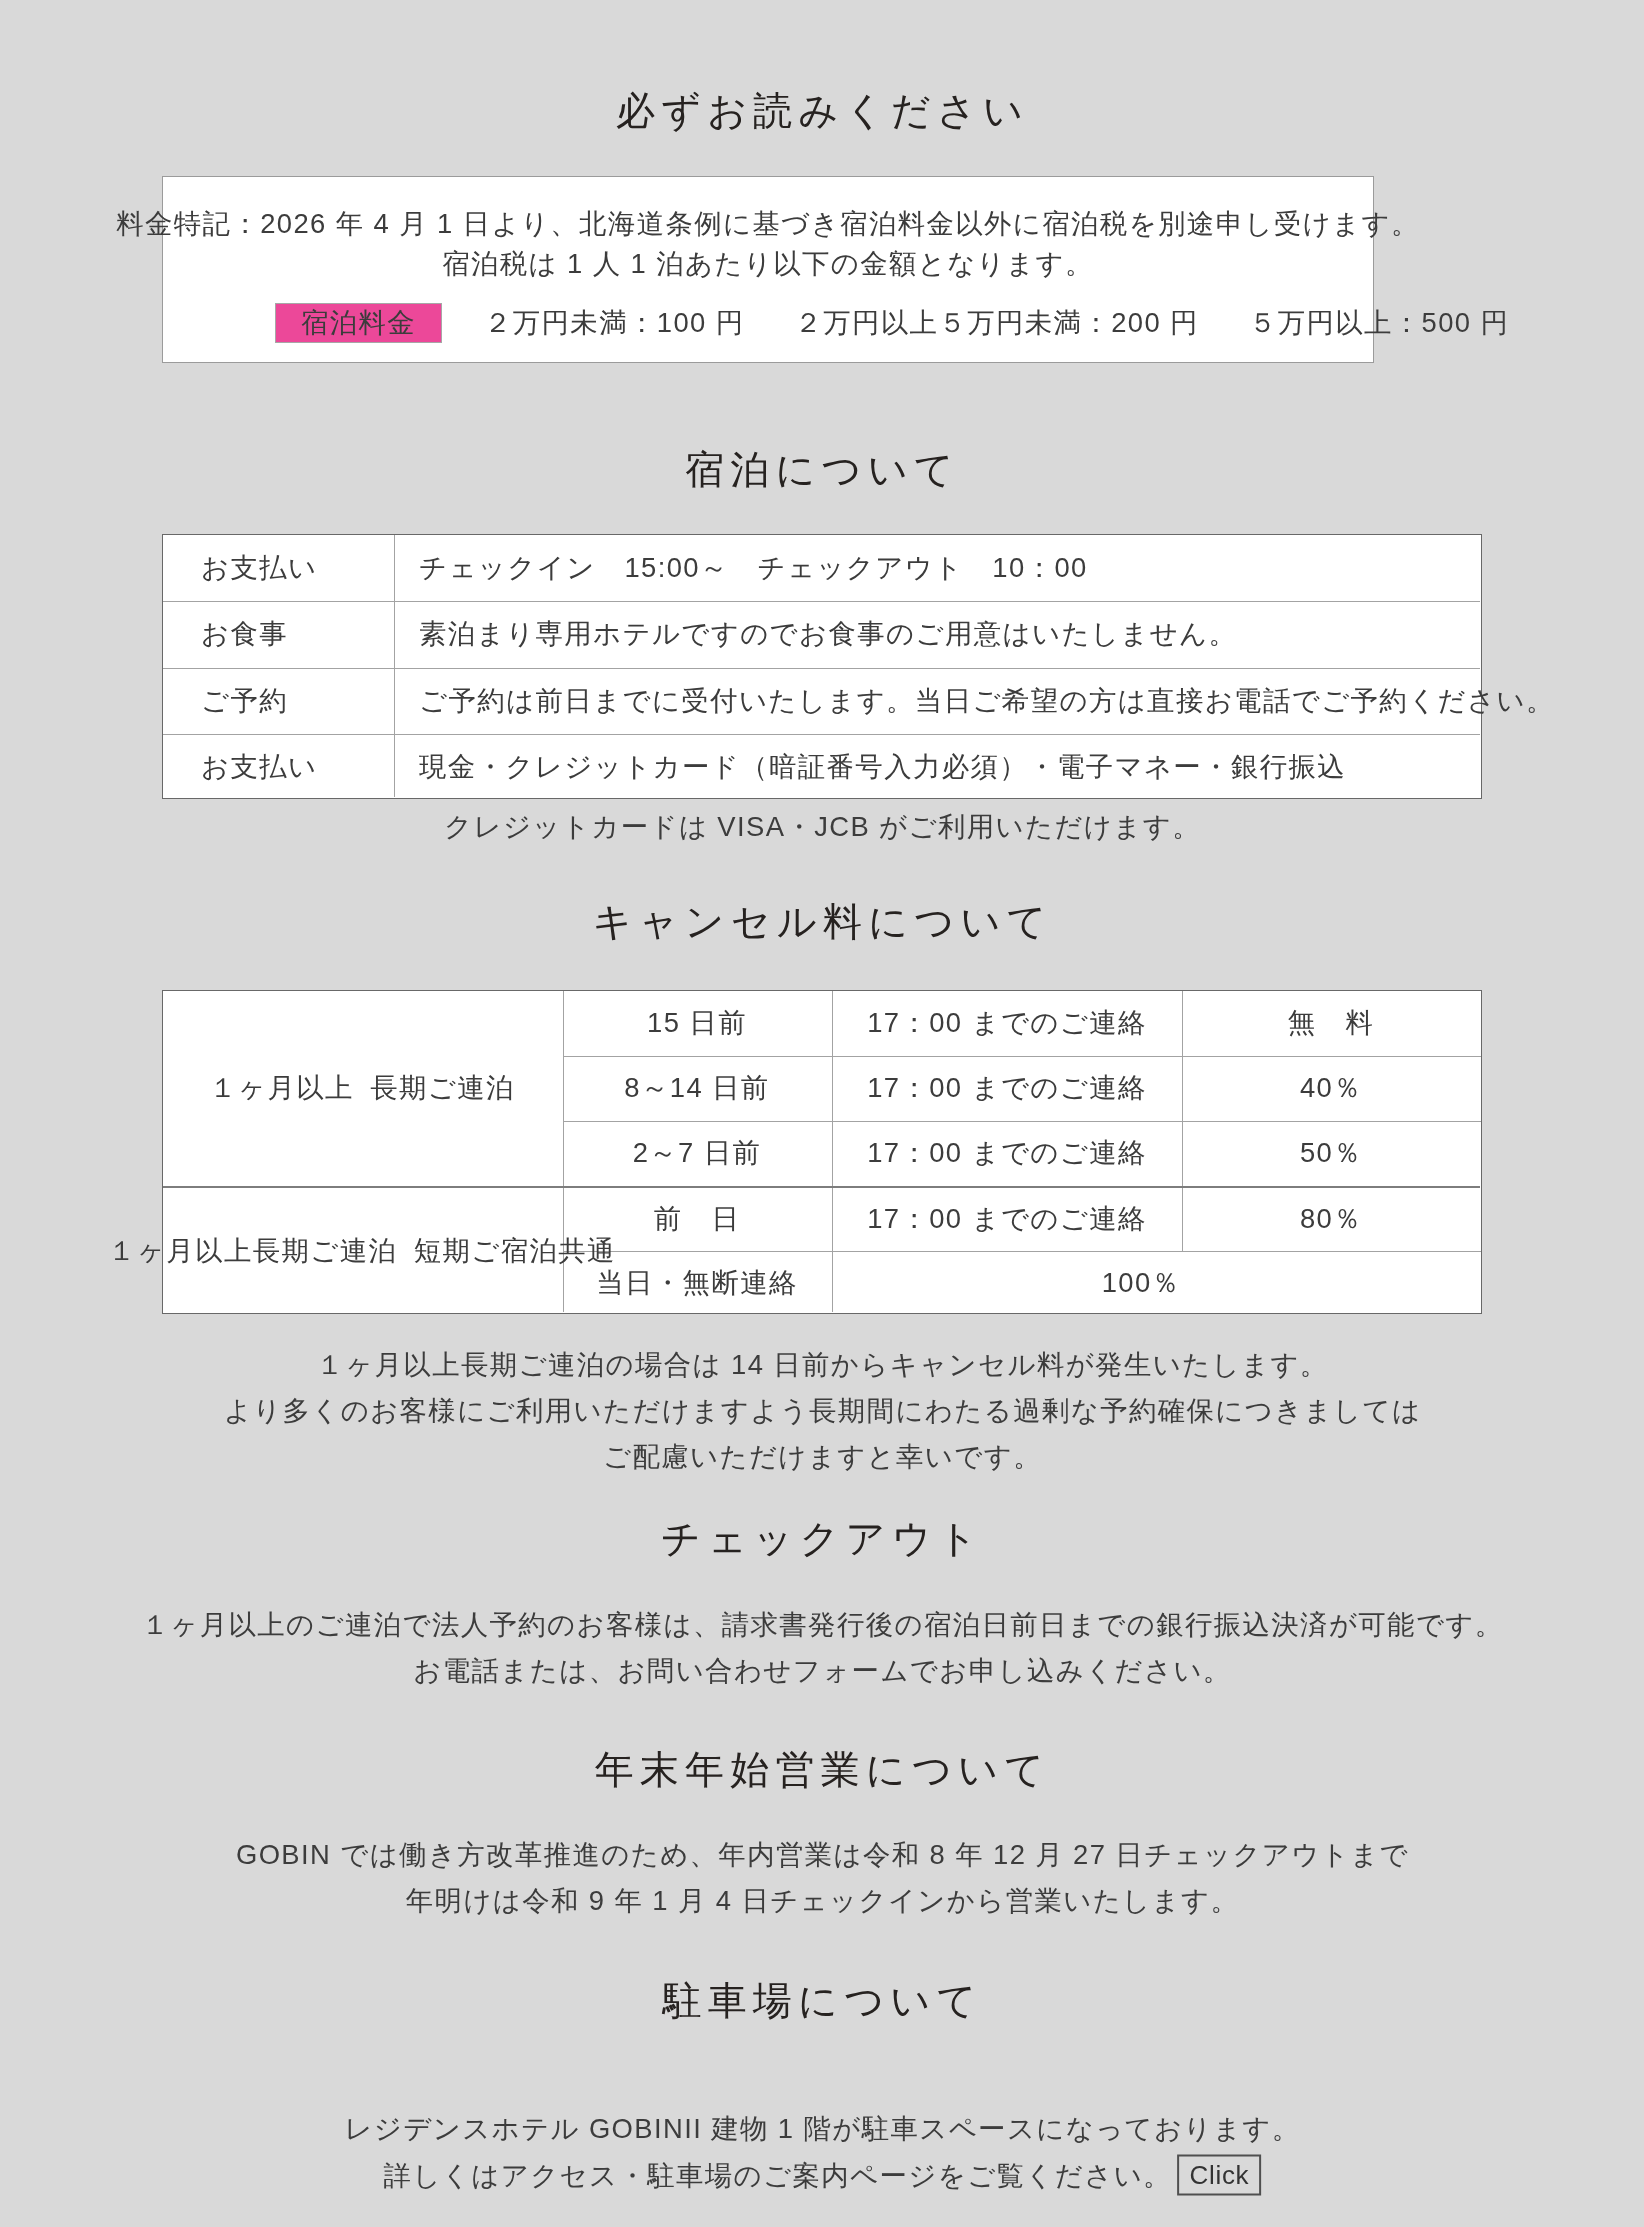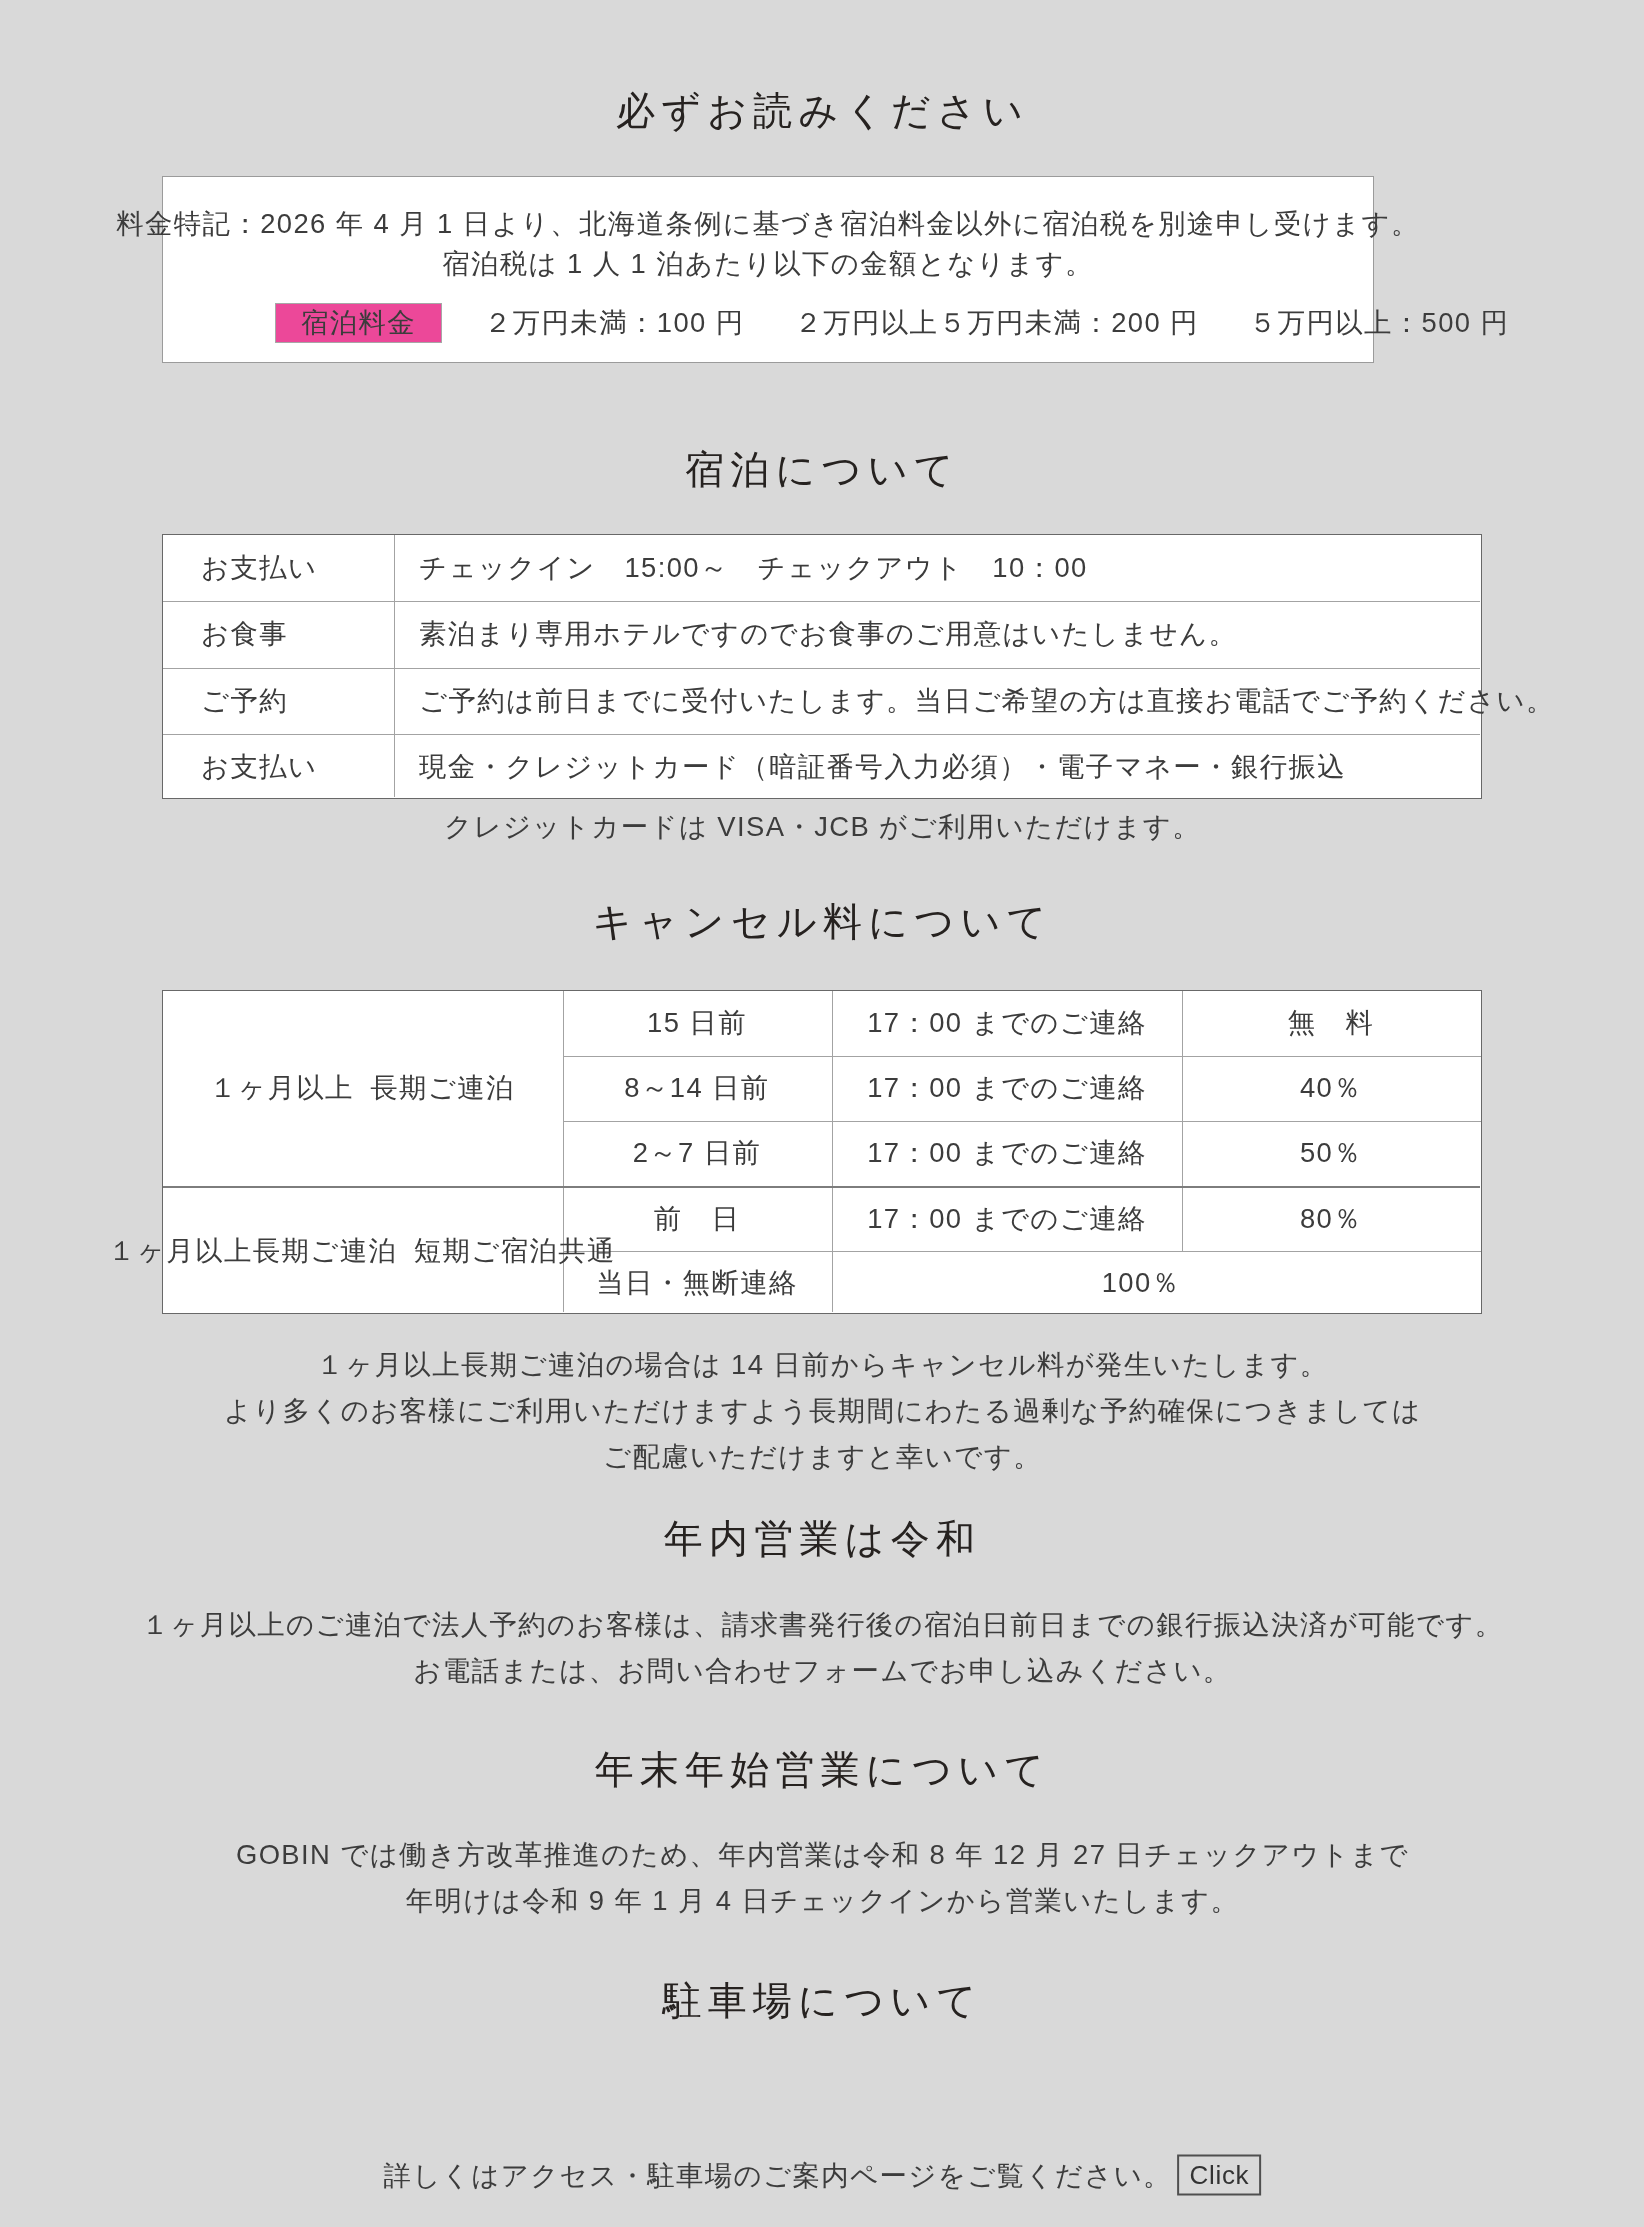--- a/index.html
+++ b/index.html
@@ -140,28 +140,29 @@
     <div class="cell" style="left:1168px; top:228px;">80％</div>
 
     <div class="cell" style="left:534px;  top:292px;">当日・無断連絡</div>
     <div class="cell" style="left:978px; top:292px;">100％</div>
   </div>
 
   <div class="tline" style="top:1365px;">１ヶ月以上長期ご連泊の場合は 14 日前からキャンセル料が発生いたします。</div>
   <div class="tline" style="top:1411px;">より多くのお客様にご利用いただけますよう長期間にわたる過剰な予約確保につきましては</div>
   <div class="tline" style="top:1457px;">ご配慮いただけますと幸いです。</div>
 
-  <div class="heading" style="top:1539px;">年内営業は令和</div>
+  <div class="heading" style="top:1539px;">チェックアウト</div>
   <div class="tline" style="top:1625px;">１ヶ月以上のご連泊で法人予約のお客様は、請求書発行後の宿泊日前日までの銀行振込決済が可能です。</div>
   <div class="tline" style="top:1671px;">お電話または、お問い合わせフォームでお申し込みください。</div>
 
   <div class="heading" style="top:1770px;">年末年始営業について</div>
   <div class="tline" style="top:1855px;">GOBIN では働き方改革推進のため、年内営業は令和 8 年 12 月 27 日チェックアウトまで</div>
   <div class="tline" style="top:1901px;">年明けは令和 9 年 1 月 4 日チェックインから営業いたします。</div>
 
   <div class="heading" style="top:2001px;">駐車場について</div>
+  <div class="tline" style="top:2129px;">レジデンスホテル GOBINII 建物 1 階が駐車スペースになっております。</div>
   <div class="linewithbtn" style="top:2175px;">
     <span>詳しくはアクセス・駐車場のご案内ページをご覧ください。</span>
     <button class="clickbtn">Click</button>
   </div>
 
 </div>
 
 
 </body></html>

